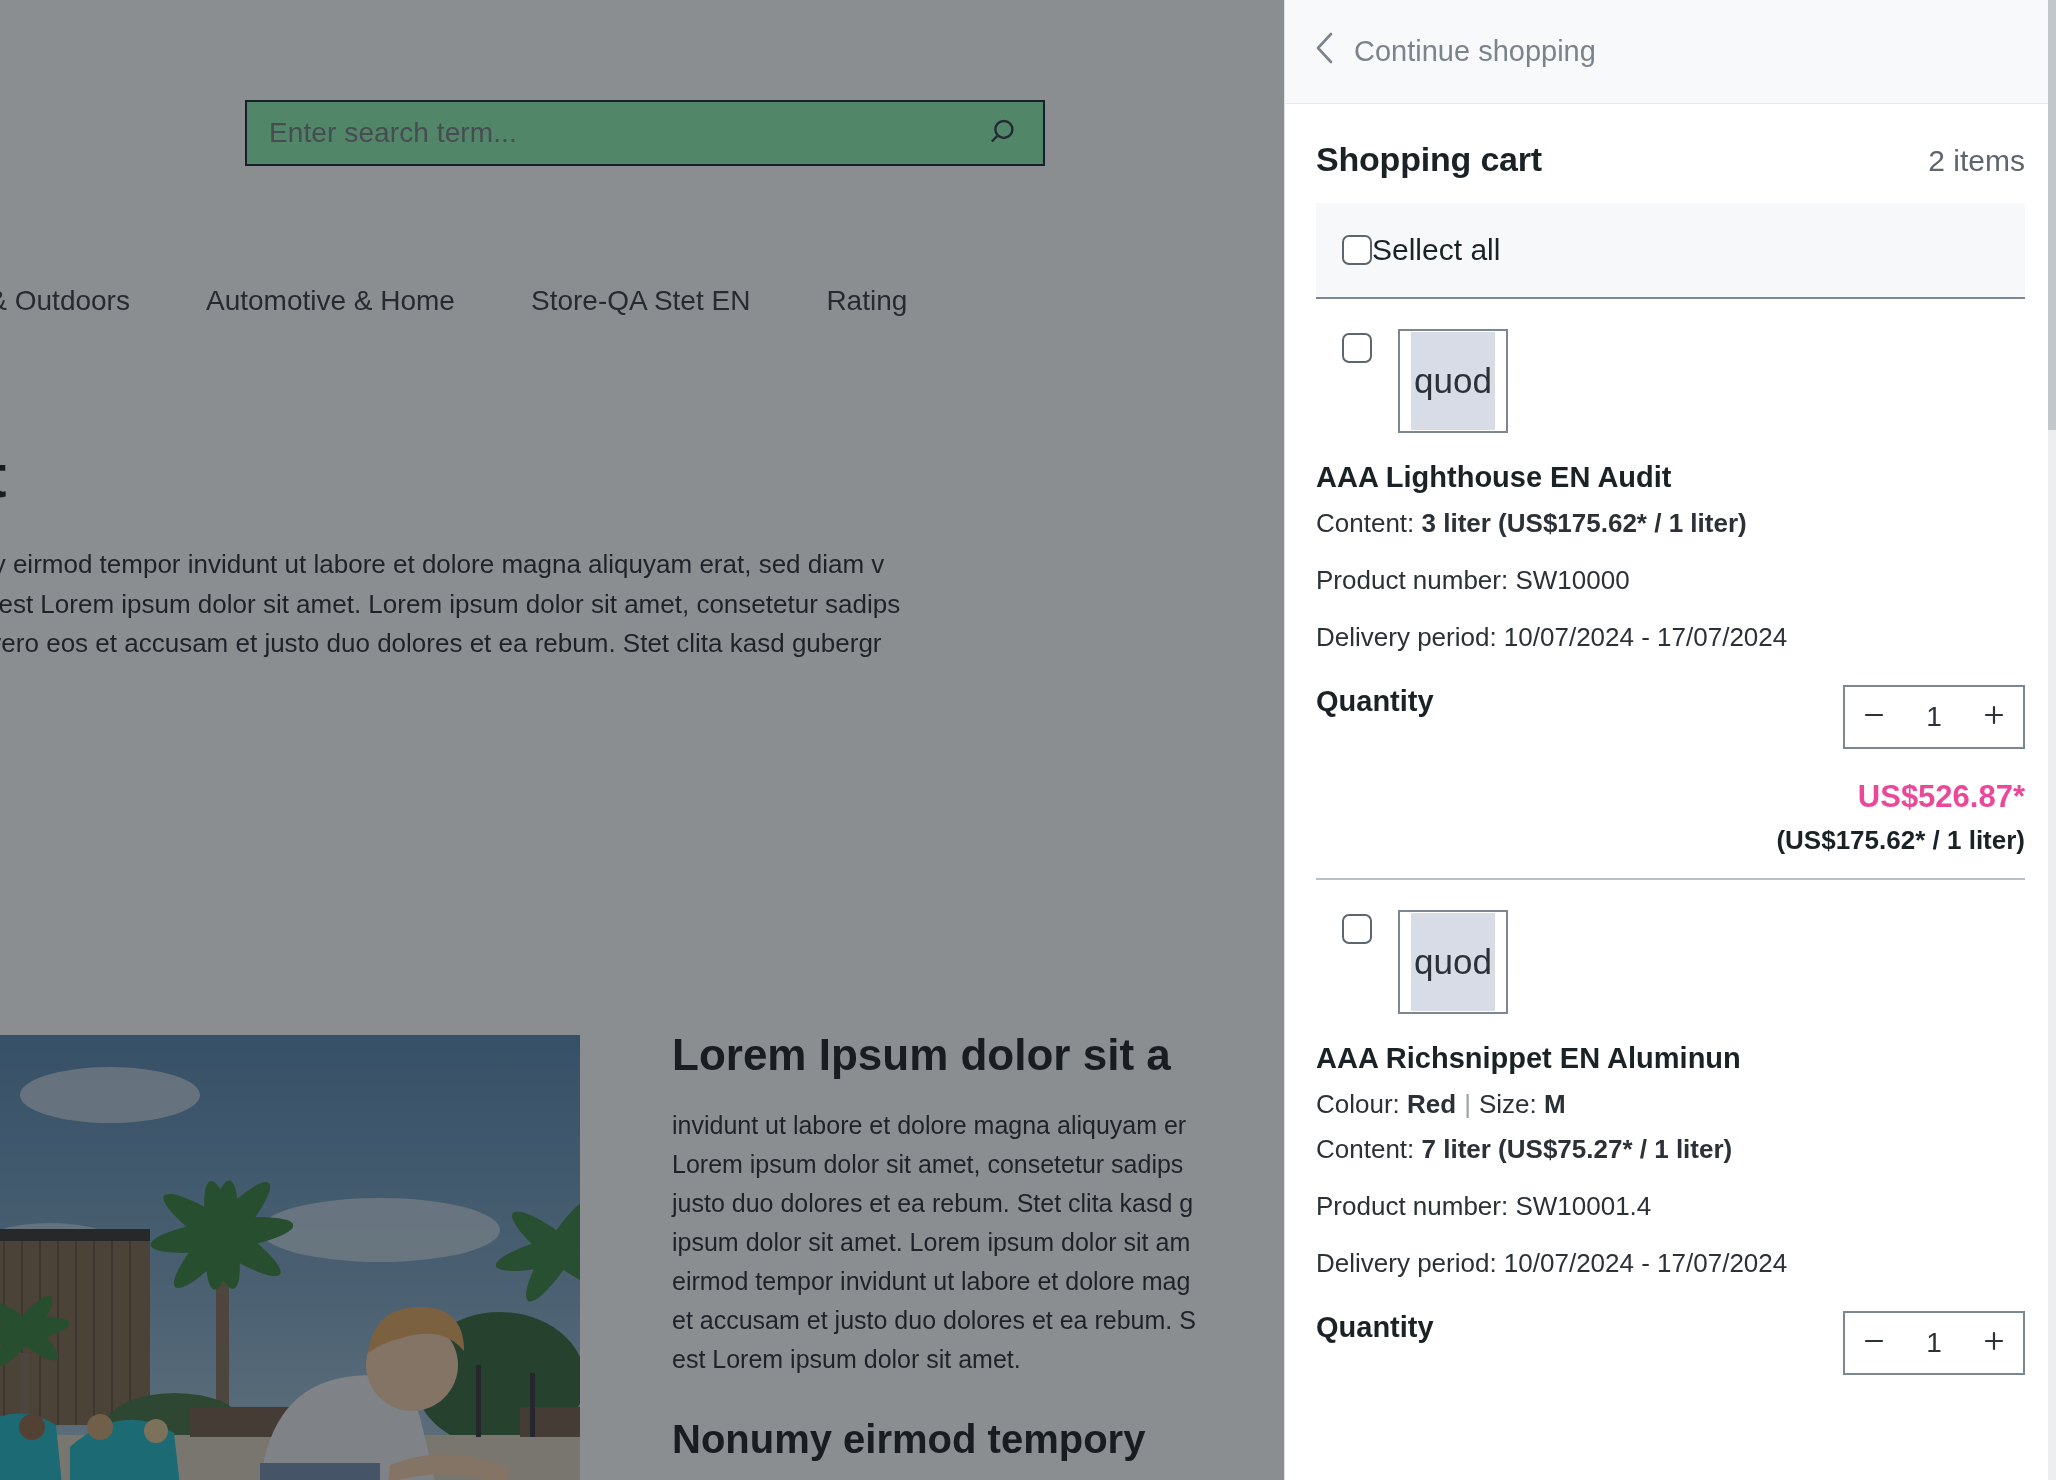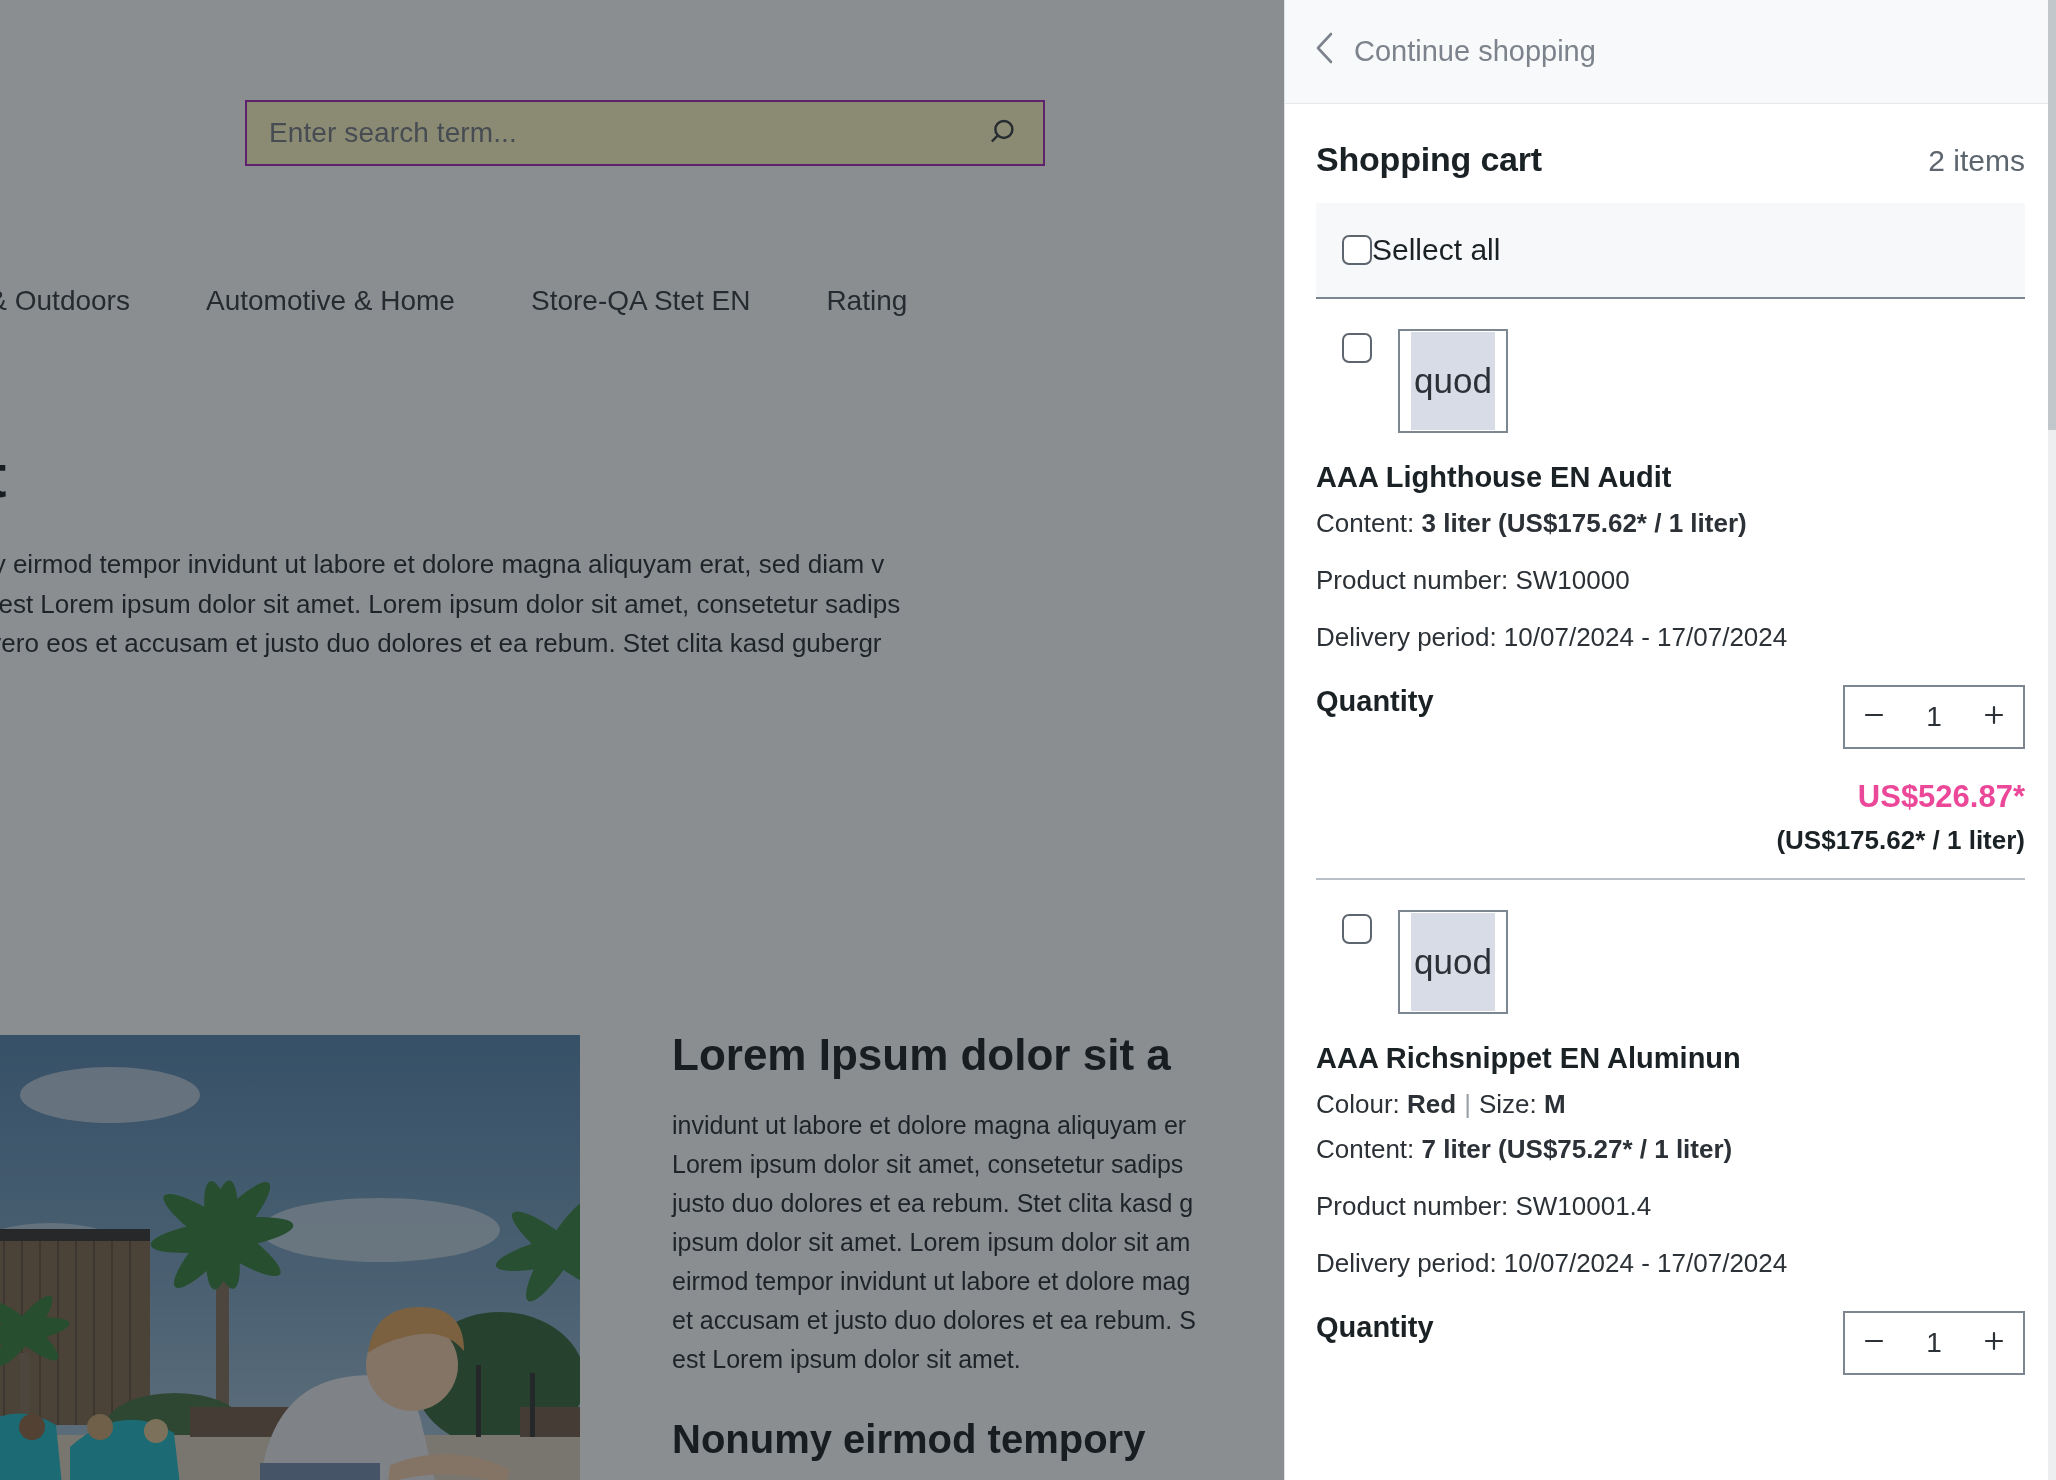--- a/index.html
+++ b/index.html
@@ -20,22 +20,22 @@
   .bg-topbar { height: 28px; background: #ffffff; }
 
   .search-row {
     position: absolute; left: 0; top: 100px;
     width: 1290px;
     display: flex; justify-content: center;
   }
   .search-box {
     display: flex; align-items: center;
     width: 800px; height: 66px;
-    border: 2px solid #a21caf;
-    background: #fef9c3;
+    border: 2px solid #0f172a;
+    background: #86efac;
   }
   .search-input-txt {
     flex: 1;
     padding-left: 22px;
     font-size: 28px;
     color: #70757c;
     letter-spacing: .1px;
   }
   .search-btn {
     width: 74px; height: 100%;

